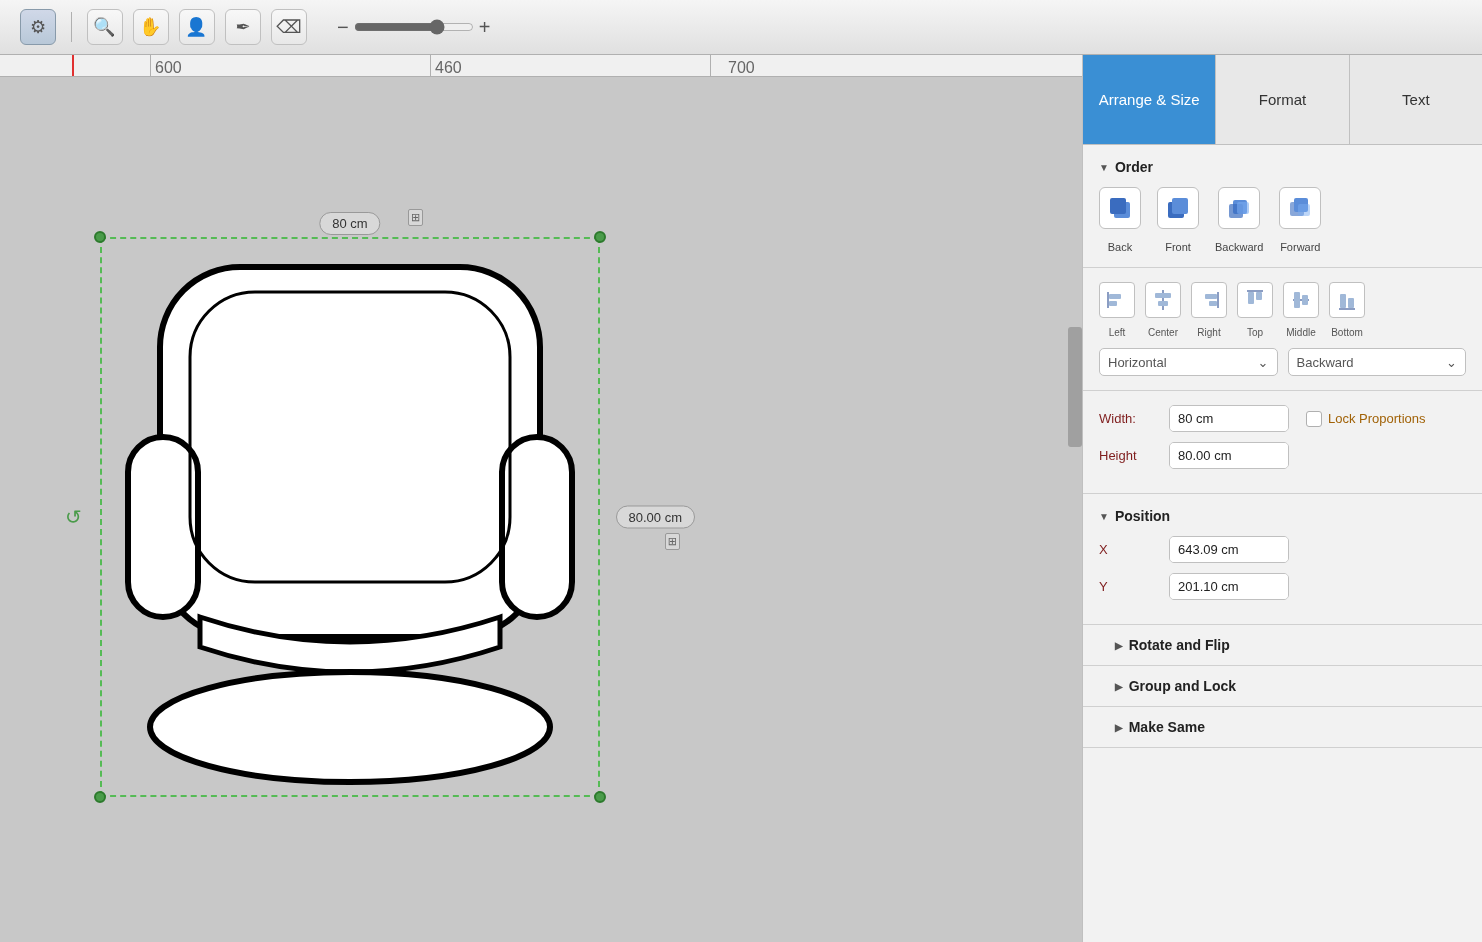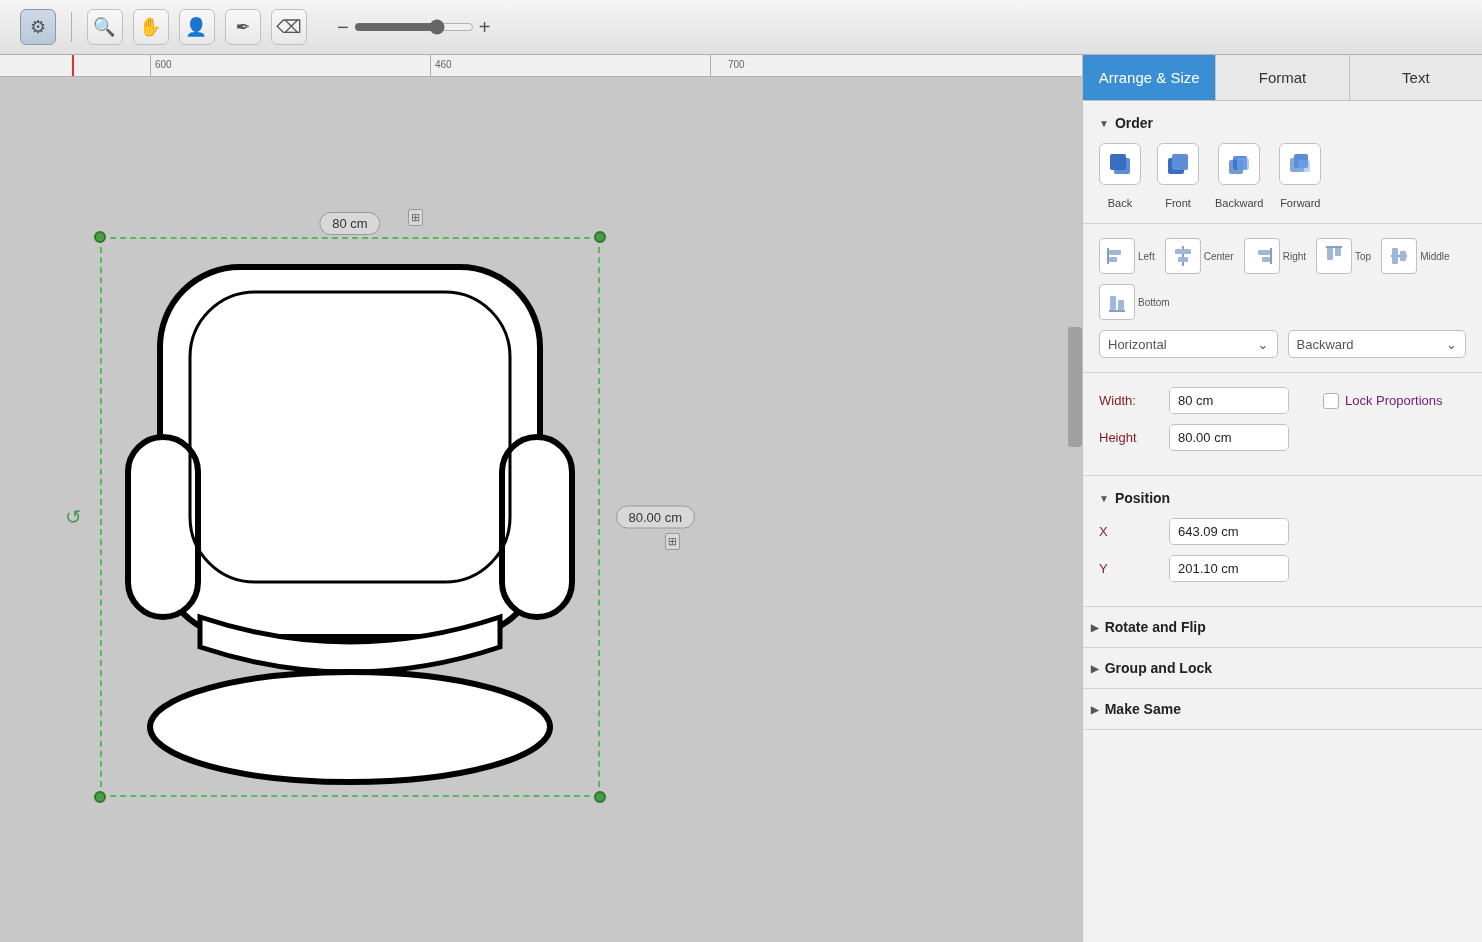--- a/index.html
+++ b/index.html
@@ -64,21 +64,21 @@
       overflow: hidden;
     }
     .ruler-line {
       position: absolute;
       top: 0; bottom: 0;
       width: 1px;
       background: #b0b0b0;
     }
     .ruler-label {
       position: absolute;
-      font-size: 10px;
+      font-size: 16px;
       color: #666;
       top: 4px;
     }
     .ruler-red-line {
       position: absolute;
       top: 0; bottom: 0;
       width: 2px;
       background: #e03030;
       left: 72px;
     }
@@ -176,21 +176,21 @@
 
     
     #panel-tabs {
       display: flex;
       border-bottom: 1px solid #c0c0c0;
       background: #e8e8e8;
       flex-shrink: 0;
     }
     .panel-tab {
       flex: 1;
-      padding: 14px 10px;
+      padding: 36px 10px;
       text-align: center;
       font-size: 15px;
       font-weight: 500;
       cursor: pointer;
       border-right: 1px solid #c0c0c0;
       color: #333;
     }
     .panel-tab:last-child { border-right: none; }
     .panel-tab.active {
       background: #3a8fd4;
@@ -246,23 +246,23 @@
 
     
     .align-buttons {
       display: flex;
       gap: 10px;
       flex-wrap: wrap;
       margin-bottom: 10px;
     }
     .align-btn-item {
       display: flex;
-      flex-direction: row;
-      align-items: center;
-      gap: 3px;
+      flex-direction: column;
+      align-items: center;
+      gap: 9px;
       cursor: pointer;
     }
     .align-btn-icon {
       width: 36px; height: 36px;
       border: 1px solid #c0c0c0;
       border-radius: 4px;
       background: white;
       display: flex; align-items: center; justify-content: center;
       font-size: 16px;
     }
@@ -319,41 +319,41 @@
       font-size: 13px;
       color: #222;
       background: white;
     }
 
     .lock-proportions {
       display: flex;
       align-items: center;
       gap: 6px;
       font-size: 13px;
-      color: #701a75;
-      margin-left: 24px;
+      color: #a16207;
+      margin-left: 7px;
     }
     .lock-checkbox {
       width: 16px; height: 16px;
       border: 1px solid #b0b0b0;
       border-radius: 3px;
       background: white;
       display: flex; align-items: center; justify-content: center;
     }
 
     
     .collapsible-header {
       display: flex;
       align-items: center;
       gap: 6px;
       font-size: 14px;
       font-weight: 600;
       color: #222;
       cursor: pointer;
-      padding: 12px 8px;
+      padding: 12px 32px;
       border-bottom: 1px solid #d0d0d0;
     }
 
     
     #right-panel::-webkit-scrollbar { width: 8px; }
     #right-panel::-webkit-scrollbar-track { background: #e8e8e8; }
     #right-panel::-webkit-scrollbar-thumb { background: #b0b0b0; border-radius: 4px; }
 
     
     #chair-svg {

